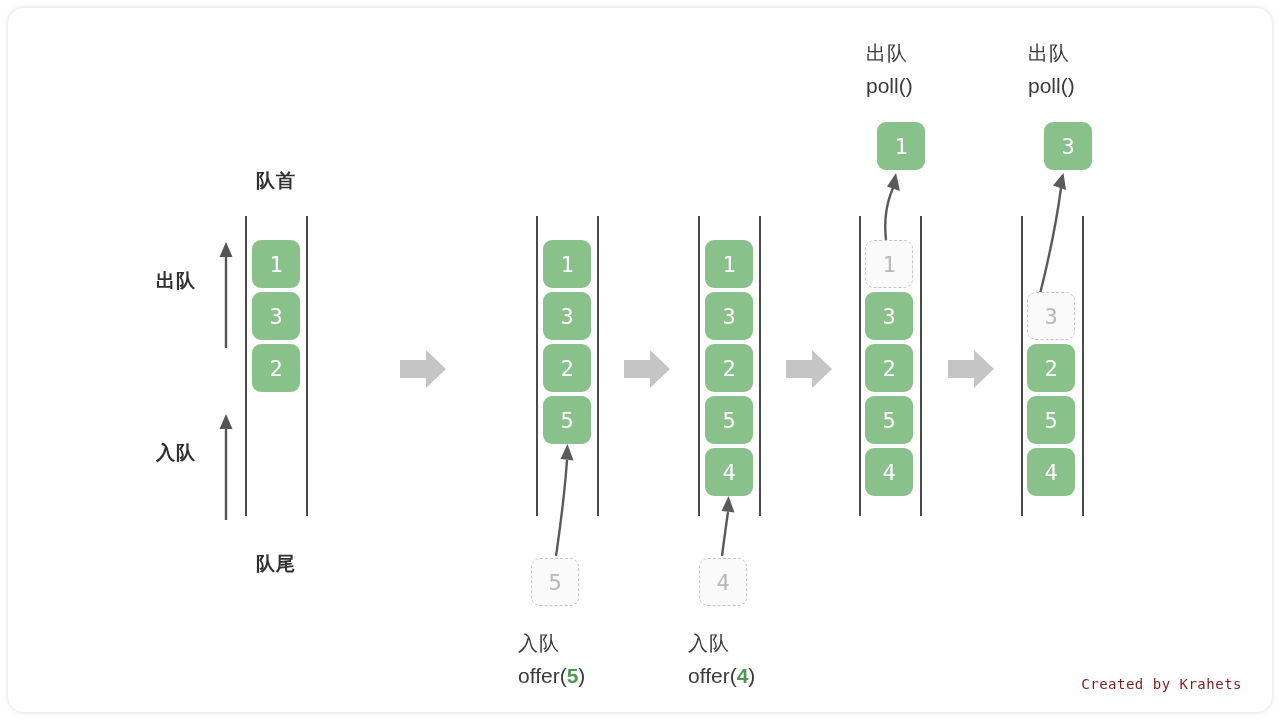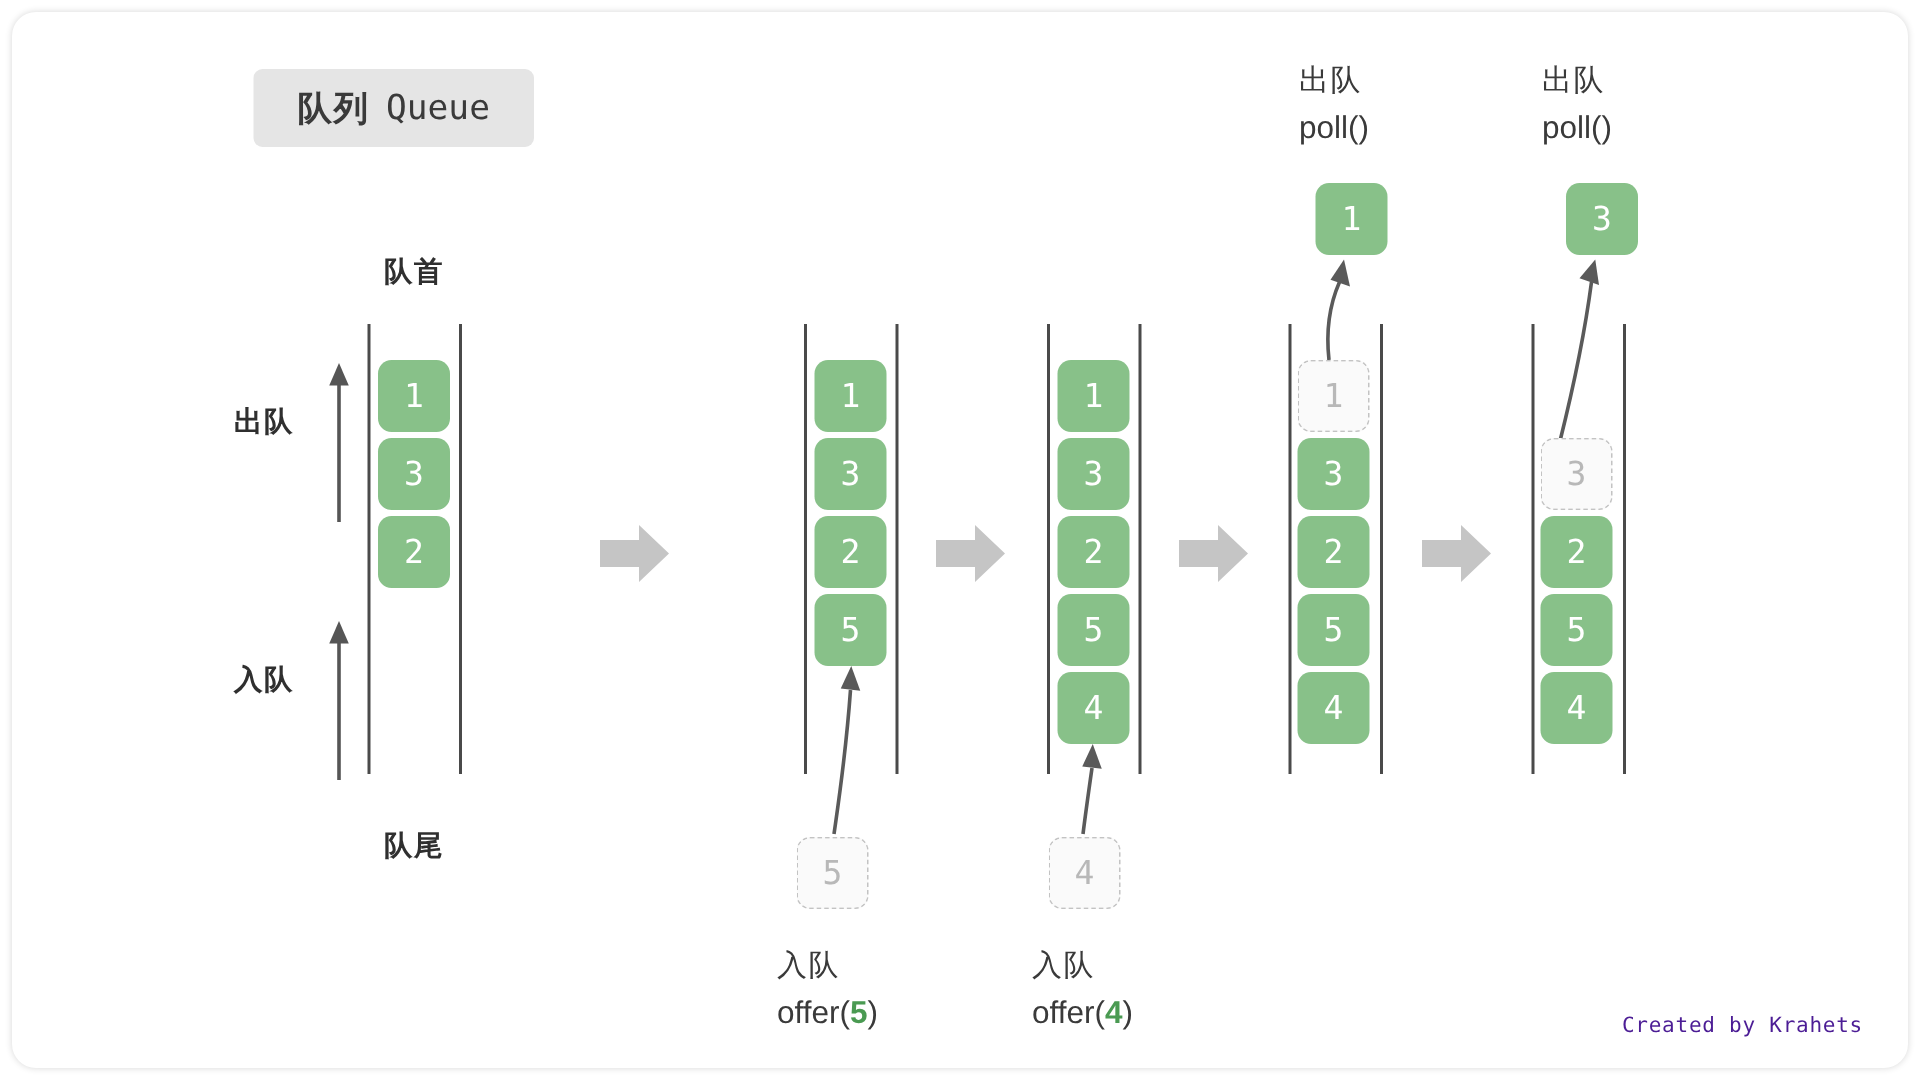--- a/index.html
+++ b/index.html
@@ -99,35 +99,31 @@
     color: #b8b8b8;
     border: 1.6px dashed #c3c3c3;
   }
 
   
   #watermark {
     right: 30px;
     bottom: 20px;
     font-family: "DejaVu Sans Mono", monospace;
     font-size: 14px;
-    color: #4c1d95;
+    color: #7f1d1d;
     letter-spacing: 0.5px;
   }
 
   svg { overflow: visible; }
 </style>
 </head>
 <body>
 
 <div id="canvas">
 
-  <div class="abs" id="title-badge">
-    <span class="cn">队列</span>
-    <span class="en">Queue</span>
-  </div>
 
   <div class="abs cn-label" style="left:237px; top:160px; width:62px; text-align:center;">队首</div>
 
   <div class="abs cn-label" style="left:237px; top:543px; width:62px; text-align:center;">队尾</div>
 
   <div class="abs cn-label" style="left:148px; top:260px;">出队</div>
 
   <div class="abs cn-label" style="left:148px; top:432px;">入队</div>
 
   <svg class="abs" style="left:206px; top:232px;" width="24" height="110">

